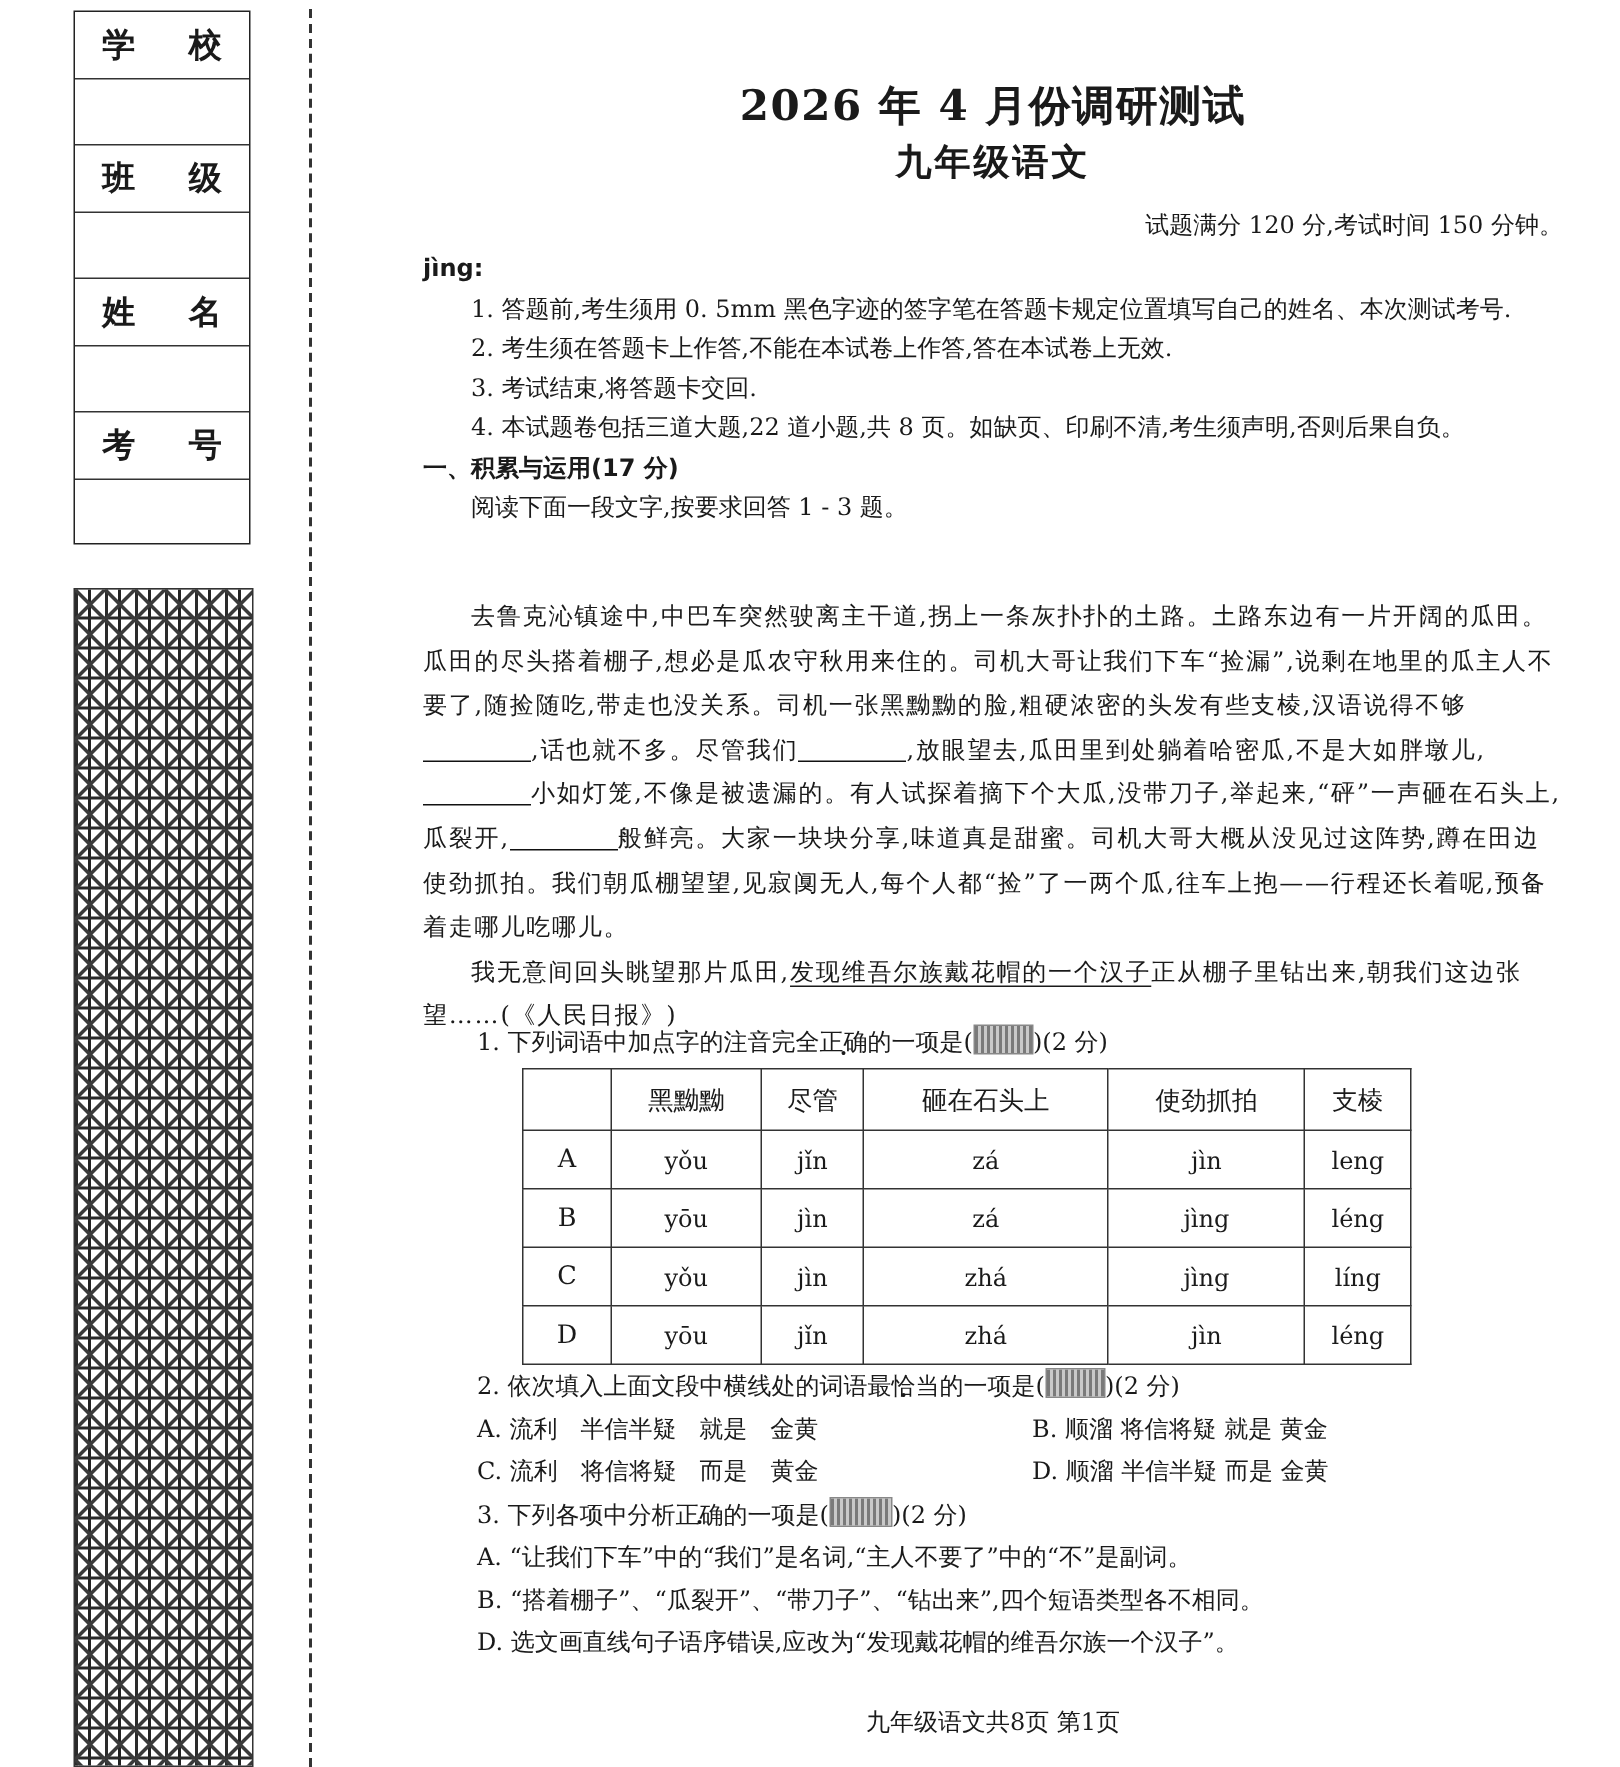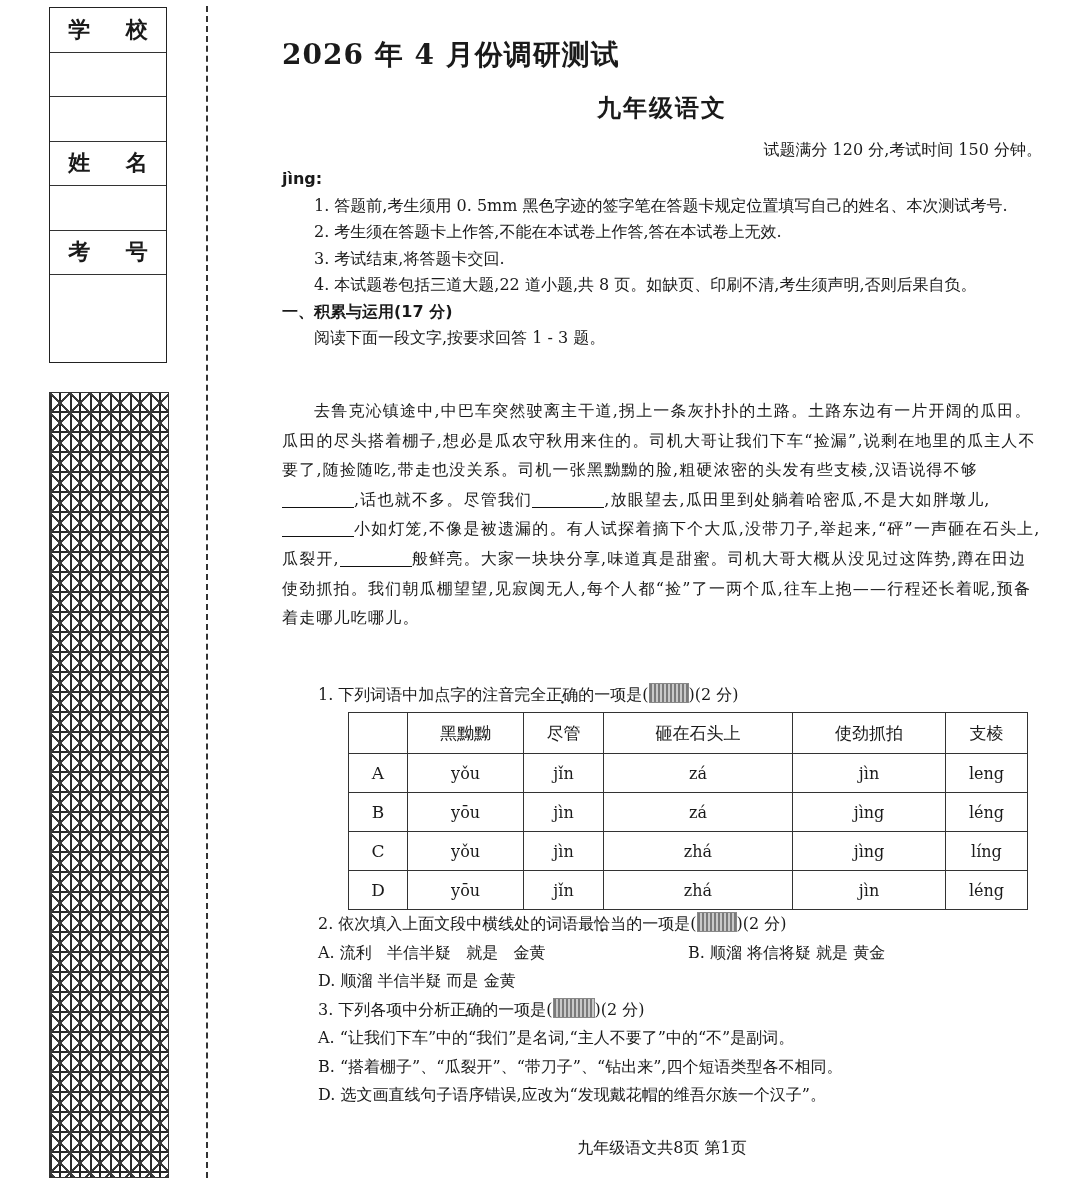--- a/index.html
+++ b/index.html
@@ -27,21 +27,21 @@
       linear-gradient(90deg, transparent 9px, #222 9px, #222 11px, transparent 11px);
     background-size:20px 20px, 20px 20px, 20px 20px, 20px 20px, 20px 20px;
     border:1.5px solid #333; box-sizing:border-box; }
 
   
   .fold-line { position:absolute; left:206px; top:6px; width:0; height:1172px;
                border-left:2px dashed #333; }
 
   
   .main { position:absolute; left:282px; top:0; width:760px; }
-  .title { position:absolute; left:0; right:0; top:36px; 
+  .title { position:absolute; left:0; right:0; top:52px; text-align:center;
            font-size:28px; font-weight:bold; letter-spacing:1px; }
   .subtitle { position:absolute; left:0; right:0; top:92px; text-align:center;
               font-family:"DejaVu Sans","Liberation Sans",sans-serif;
               font-size:24px; font-weight:bold; letter-spacing:2px; }
   .meta { position:absolute; left:0; right:0; top:140px; text-align:right; font-size:16px; }
 
   .body-text { position:absolute; left:0; width:760px; font-size:16px; line-height:26.5px; }
   .notice-head { font-family:"DejaVu Sans","Liberation Sans",sans-serif; font-weight:bold; font-size:16px; }
   .p { margin:0; text-indent:2em; }
   .section-head { font-family:"DejaVu Sans","Liberation Sans",sans-serif; font-weight:bold; font-size:16px; margin:0; }
@@ -51,36 +51,37 @@
   .underline { text-decoration:underline; text-underline-offset:4px; }
 
   .answer-box { display:inline-block; width:38px; height:18px; vertical-align:-3px;
     background:repeating-linear-gradient(90deg,#7a7a7a 0 2px,#c9c9c9 2px 4px); border:1px solid #888; }
   .answer-box.sm { width:40px; }
 
   .q-line { margin:0; padding-left:36px; }
   .dot { position:relative; }
   .dot::after { content:"•"; position:absolute; left:50%; transform:translateX(-50%); bottom:-12px; font-size:9px; }
 
-  table.pinyin { position:absolute; left:66px; top:712px; border-collapse:collapse; width:680px; }
+  table.pinyin { position:absolute; left:66px; top:712px; border-collapse:collapse; width:593px; }
   table.pinyin td, table.pinyin th { border:1.5px solid #333; height:36px; text-align:center;
       font-size:16px; font-weight:normal; }
   table.pinyin th { height:38px; font-family:"DejaVu Sans","Liberation Sans",sans-serif; font-size:17px; }
   table.pinyin td.row-label { width:56px; font-size:17px; }
 
   .options2 { display:grid; grid-template-columns: 370px 390px; padding-left:36px; }
   .opt { margin:0; white-space:pre; }
   .footer { position:absolute; left:0; right:0; top:1138px; text-align:center; font-size:16px; }
 </style>
 </head>
 <body>
 
 <div class="info-box">
   <div class="info-cell">学 校</div>
   <div class="info-cell blank"></div>
+  <div class="info-cell">班 级</div>
   <div class="info-cell blank"></div>
   <div class="info-cell">姓 名</div>
   <div class="info-cell blank"></div>
   <div class="info-cell">考 号</div>
   <div class="info-cell blank"></div>
 </div>
 
 <div class="pattern"></div>
 <div class="fold-line"></div>
 
@@ -94,20 +95,21 @@
     <p class="p">1. 答题前,考生须用 0. 5mm 黑色字迹的签字笔在答题卡规定位置填写自己的姓名、本次测试考号.</p>
     <p class="p">2. 考生须在答题卡上作答,不能在本试卷上作答,答在本试卷上无效.</p>
     <p class="p">3. 考试结束,将答题卡交回.</p>
     <p class="p">4. 本试题卷包括三道大题,22 道小题,共 8 页。如缺页、印刷不清,考生须声明,否则后果自负。</p>
     <p class="section-head">一、积累与运用(17 分)</p>
     <p class="p">阅读下面一段文字,按要求回答 1 - 3 题。</p>
   </div>
 
   <div class="body-text passage" style="top:396px;">
     <p class="p"><span>去鲁克沁镇途中,中巴车突然驶离主干道,拐上一条灰扑扑的土路。土路东边有一片开阔的瓜田。瓜田的尽头搭着棚子,想必是瓜农守秋用来住的。司机大哥让我们下车“捡漏”,说剩在地里的瓜主人不要了,随捡随吃,带走也没关系。司机一张黑黝黝的脸,粗硬浓密的头发有些支棱,汉语说得不够</span><span class="blank-line"></span><span>,话也就不多。尽管我们</span><span class="blank-line"></span><span>,放眼望去,瓜田里到处躺着哈密瓜,不是大如胖墩儿,</span><span class="blank-line"></span><span>小如灯笼,不像是被遗漏的。有人试探着摘下个大瓜,没带刀子,举起来,“砰”一声砸在石头上,瓜裂开,</span><span class="blank-line"></span><span>般鲜亮。大家一块块分享,味道真是甜蜜。司机大哥大概从没见过这阵势,蹲在田边使劲抓拍。我们朝瓜棚望望,见寂阒无人,每个人都“捡”了一两个瓜,往车上抱——行程还长着呢,预备着走哪儿吃哪儿。</span></p>
+    <p class="p"><span>我无意间回头眺望那片瓜田,</span><span class="underline">发现维吾尔族戴花帽的一个汉子</span><span>正从棚子里钻出来,朝我们这边张望……(《人民日报》)</span></p>
   </div>
 
   <div class="body-text" style="top:682px;">
     <p class="q-line"><span>1. 下列词语中加点字的注音完全</span><span class="dot">正确</span><span>的一项是(</span><span class="answer-box"></span><span>)(2 分)</span></p>
   </div>
 
   <table class="pinyin">
     <tbody>
         <tr>
       <th></th>
@@ -150,20 +152,21 @@
       <td>léng</td>
     </tr>
   </tbody>
     </table>
 
   <div class="body-text" style="top:910px; line-height:28.5px;">
     <p class="q-line"><span>2. 依次填入上面文段中横线处的词语</span><span class="dot">最恰当</span><span>的一项是(</span><span class="answer-box"></span><span>)(2 分)</span></p>
     <div class="options2">
       <p class="opt">A. 流利   半信半疑   就是   金黄</p>
       <p class="opt">B. 顺溜 将信将疑 就是 黄金</p>
+      <p class="opt">C. 流利   将信将疑   而是   黄金</p>
       <p class="opt">D. 顺溜 半信半疑 而是 金黄</p>
     </div>
     <p class="q-line"><span>3. 下列各项中分析</span><span class="dot">正确</span><span>的一项是(</span><span class="answer-box sm"></span><span>)(2 分)</span></p>
     <p class="q-line">A. “让我们下车”中的“我们”是名词,“主人不要了”中的“不”是副词。</p>
     <p class="q-line">B. “搭着棚子”、“瓜裂开”、“带刀子”、“钻出来”,四个短语类型各不相同。</p>
     <p class="q-line">D. 选文画直线句子语序错误,应改为“发现戴花帽的维吾尔族一个汉子”。</p>
   </div>
 
   <div class="footer">九年级语文共8页   第1页</div>
 </div>

